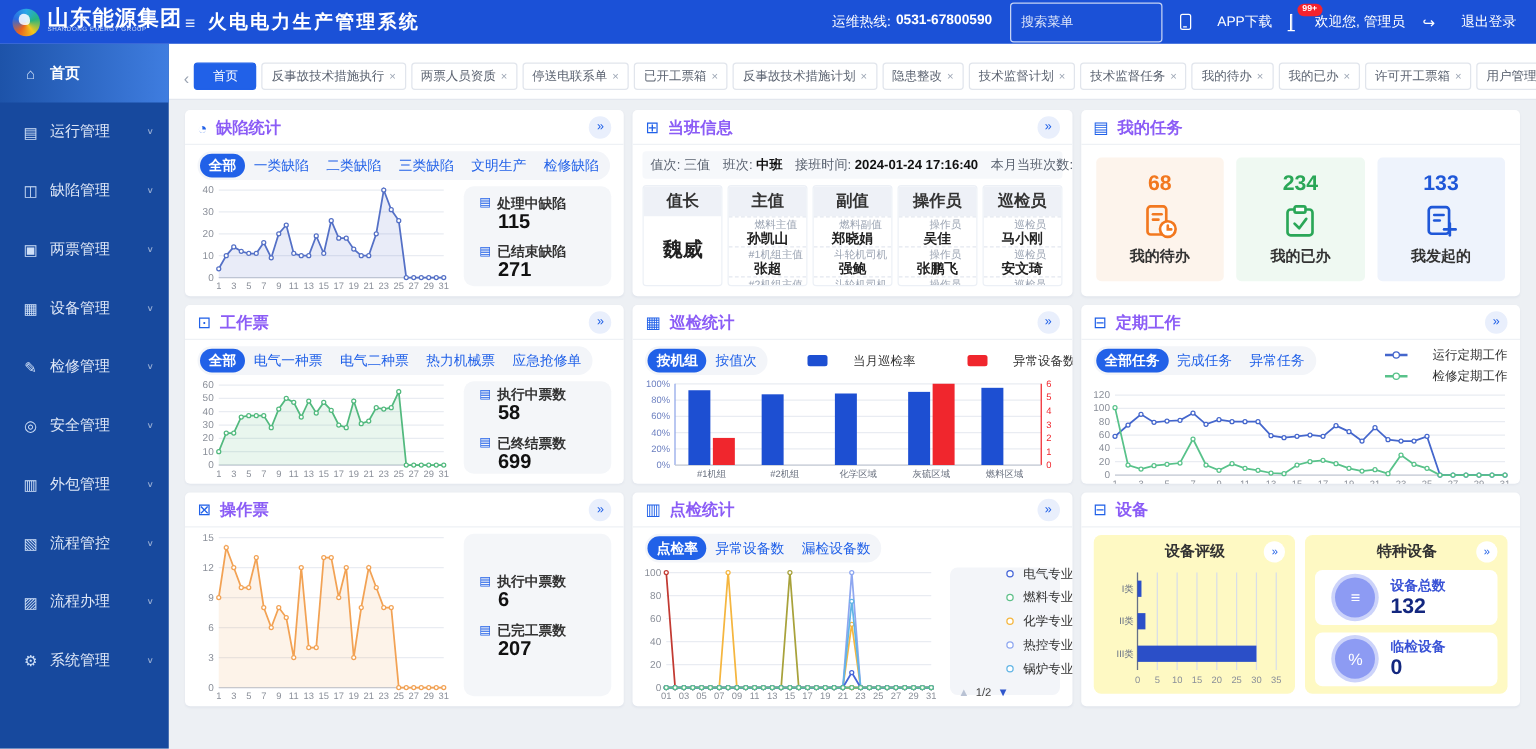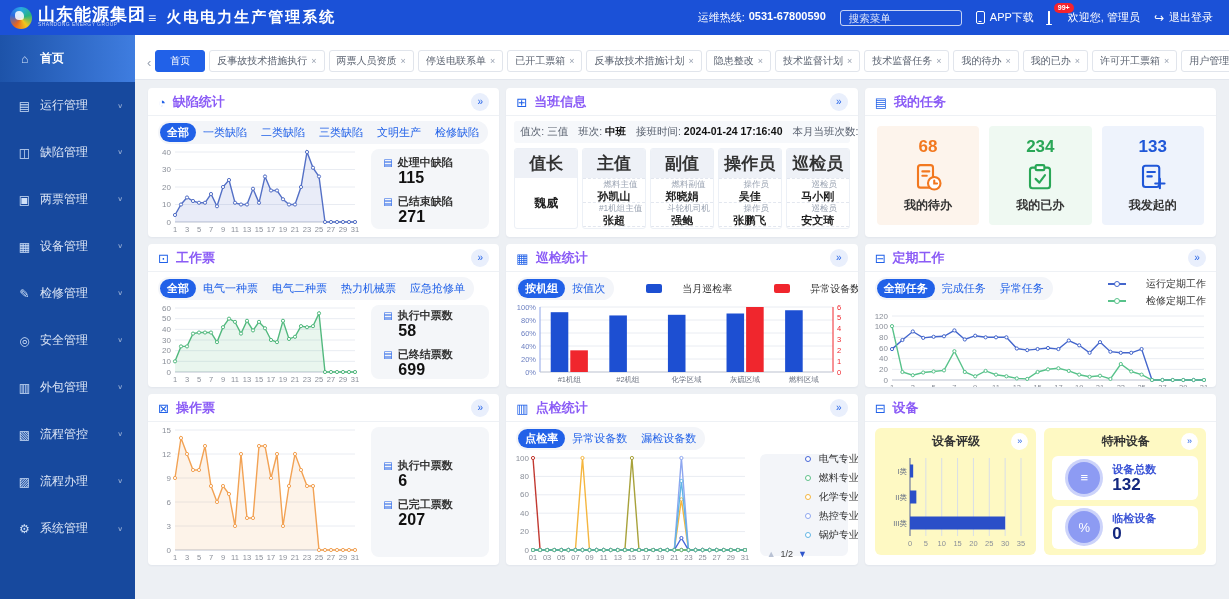--- a/index.html
+++ b/index.html
@@ -13,23 +13,23 @@
   .logo-zone { width:142px; display:flex; align-items:center; gap:6px; padding-left:10px; flex:none; }
   .logo-ball { width:22px; height:22px; border-radius:50%; background:conic-gradient(#29a8e8,#27b57e,#f3c71c,#e8641f,#2a6ae0,#29a8e8); position:relative; flex:none; }
   .logo-ball::after { content:''; position:absolute; left:5px; top:4px; width:9px; height:9px; background:#fff; border-radius:50% 60% 40% 50%; opacity:.85; }
   .logo-text1 { font-size:17px; font-weight:bold; letter-spacing:1px; line-height:13px; white-space:nowrap; }
   .logo-text2 { font-size:5px; color:#cdd9f5; letter-spacing:.4px; white-space:nowrap; }
   .collapse { font-size:14px; color:#dfe7fb; margin:0 10px 0 6px; cursor:pointer; }
   .app-title { font-size:15px; font-weight:bold; letter-spacing:2px; white-space:nowrap; }
   .hdr-right { margin-left:auto; display:flex; align-items:center; gap:14px; padding-right:16px; font-size:11px; }
   .hotline { display:flex; gap:4px; white-space:nowrap; }
   .hotline b { font-weight:bold; }
-  .search-box { width:122px; height:16px; border:1px solid rgba(255,255,255,.75); border-radius:3px; background:transparent; color:#fff; font-size:10.5px; padding:0 8px; outline:none; }
+  .search-box { width:122px; height:32px; border:1px solid rgba(255,255,255,.75); border-radius:3px; background:transparent; color:#fff; font-size:10.5px; padding:0 8px; outline:none; }
   .search-box::placeholder { color:rgba(255,255,255,.85); }
-  .hdr-item { display:flex; align-items:center; gap:5px; white-space:nowrap; cursor:pointer; }
+  .hdr-item { display:flex; align-items:center; gap:21px; white-space:nowrap; cursor:pointer; }
   .phone-ic { width:9px; height:13px; border:1.2px solid #fff; border-radius:2px; position:relative; }
   .phone-ic::after { content:''; position:absolute; bottom:1px; left:50%; transform:translateX(-50%); width:3px; height:1.2px; background:#fff; }
   .bell-wrap { position:relative; margin-right:4px; }
   .bell { width:11px; height:10px; border:1.2px solid #fff; border-bottom:none; border-radius:6px 6px 0 0; position:relative; }
   .bell::after { content:''; position:absolute; left:-3px; right:-3px; bottom:-1.5px; height:1.5px; background:#fff; border-radius:1px; }
   .badge { position:absolute; top:-9px; left:6px; background:#f5222d; color:#fff; font-size:7px; font-weight:bold; padding:1px 4px; border-radius:7px; line-height:8px; }
   .logout-ic { font-size:12px; }
 
   
   .sidebar { position:absolute; top:35px; left:0; bottom:0; width:135px; background:#17499e; z-index:4; }
@@ -62,26 +62,26 @@
   .stats-box { width:118px; flex:none; margin:3px 2px 5px 8px; background:#f4f6f9; border-radius:8px; padding:8px 12px; display:flex; flex-direction:column; justify-content:center; gap:9px; }
   .stat-label { font-size:11px; font-weight:bold; color:#333; display:flex; align-items:center; gap:5px; white-space:nowrap; }
   .stat-ic { color:#2161e8; font-size:10px; }
   .stat-value { font-size:16px; font-weight:bold; color:#111; margin:1px 0 0 15px; line-height:14px; }
 
   
   .duty-info { display:flex; gap:10px; align-items:center; margin:5px 8px 0; padding:4px 6px; background:#f6f8fb; border-radius:3px; font-size:10.5px; color:#5a6270; white-space:nowrap; flex:none; }
   .duty-info b { color:#111; }
   .duty-table { flex:1; display:flex; gap:4px; padding:5px 8px 8px; min-height:0; }
   .duty-col { flex:1; border:1px solid #ecf0f6; border-radius:3px; display:flex; flex-direction:column; min-width:0; overflow:hidden; }
-  .duty-col-head { background:#eef1f7; font-size:17px; font-weight:bold; color:#333; text-align:center; padding:3px 0; flex:none; }
+  .duty-col-head { background:#eef1f7; font-size:13px; font-weight:bold; color:#333; text-align:center; padding:3px 0; flex:none; }
   .duty-cell { flex:1; display:flex; flex-direction:column; align-items:center; justify-content:center; border-top:1px dashed #e3e7ef; line-height:11px; }
   .duty-cell:first-of-type { border-top:none; }
   .duty-role { font-size:8.5px; color:#9aa3b2;margin-left:13px; }
   .duty-name { font-size:11px; font-weight:bold; color:#222; margin-top:1px; }
-  .duty-leader { flex:1; display:flex; align-items:center; justify-content:center; font-size:12px; font-weight:bold; color:#222; }
+  .duty-leader { flex:1; display:flex; align-items:center; justify-content:center; font-size:16px; font-weight:bold; color:#222; }
 
   
   .tasks { flex:1; display:flex; gap:10px; padding:10px 12px 12px; }
   .task-card { flex:1; border-radius:4px; display:flex; flex-direction:column; align-items:center; justify-content:space-evenly; padding:6px 0; cursor:pointer; }
   .task-num { font-size:17px; font-weight:bold; }
   .task-label { font-size:12px; font-weight:bold; color:#333; }
   .task-ic svg { display:block; }
 
   
   .lg-item { display:inline-flex; align-items:center; gap:20px; font-size:10px; color:#333; white-space:nowrap;padding-left:32px; }

